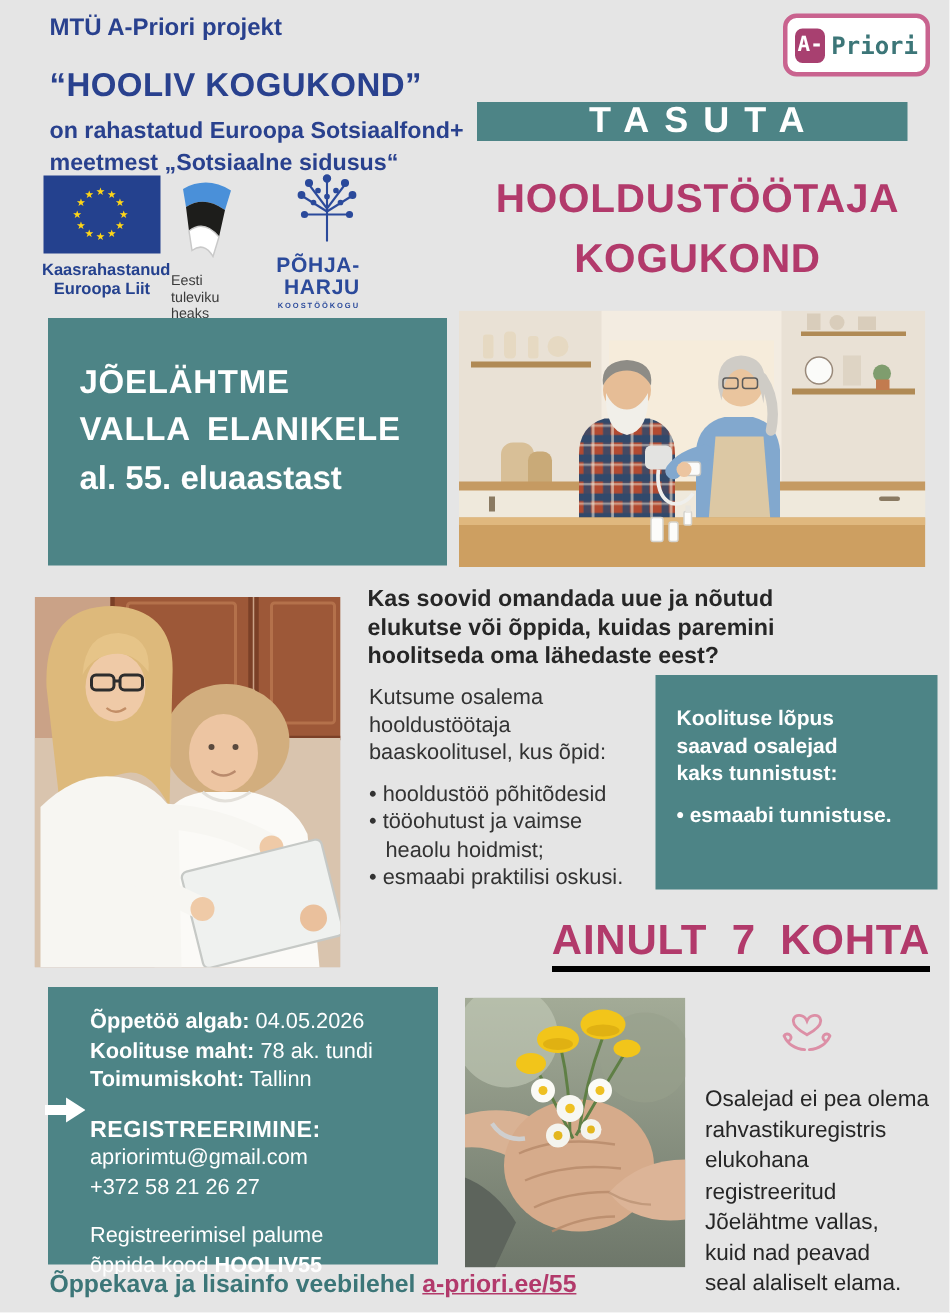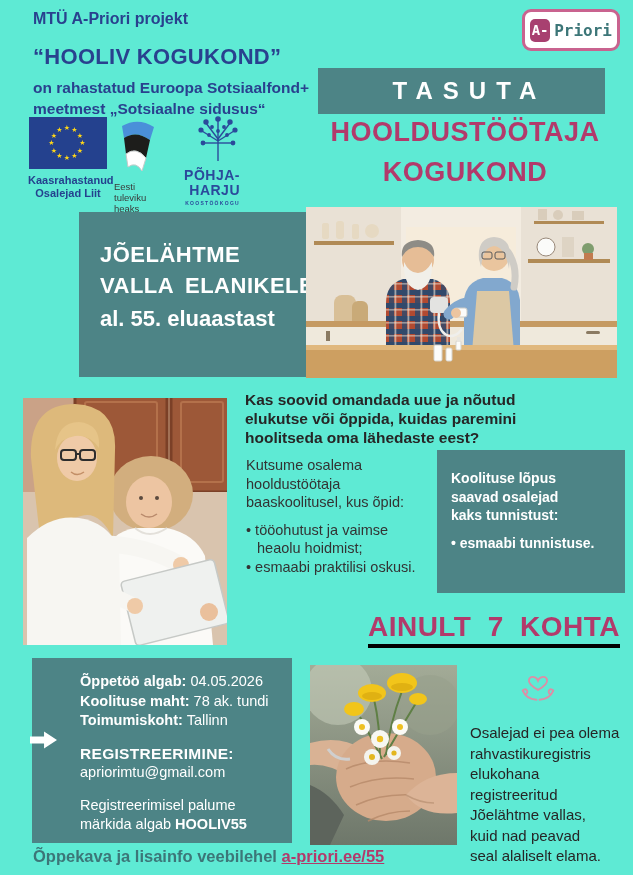--- a/index.html
+++ b/index.html
@@ -1,16 +1,16 @@
 <!DOCTYPE html>
 <html><head>
 <meta charset="utf-8">
 <style>
   html,body{margin:0;padding:0;background:#fff;}
-  .page{position:relative;width:633px;height:875px;margin:0 auto;background:#5eead4;
+  .page{position:relative;width:633px;height:875px;margin:0 auto;background:#e5e5e5;
         font-family:"Liberation Sans",sans-serif;overflow:hidden;color:#2b2b2b;}
   .abs{position:absolute;}
   .preline{white-space:pre-line;}
 
   
   .header-block{left:33px;top:10px;color:#29418e;}
   .h-proj{font-size:16px;font-weight:700;}
   .h-title{font-size:22px;font-weight:800;margin-top:16px;letter-spacing:.3px;}
   .h-fund{font-size:15.5px;font-weight:700;line-height:21px;margin-top:7px;}
 
@@ -24,29 +24,29 @@
   .eu-logo{left:28px;top:117px;width:80px;text-align:center;}
   .eu-flag{width:78px;height:52px;background:#24418e;position:relative;margin:0 auto;}
   .eu-caption{font-size:11px;font-weight:700;color:#24418e;line-height:13px;margin-top:5px;}
   .ee-logo{left:114px;top:118px;width:58px;text-align:left;}
   .ee-caption{font-size:9.5px;color:#3a3a3a;line-height:11px;margin-top:3px;}
   .ph-logo{left:174px;top:115px;width:66px;text-align:right;color:#2b4a9b;}
   .ph-name{font-size:14px;font-weight:800;line-height:15px;letter-spacing:.5px;margin-top:1px;}
   .ph-sub{font-size:5px;letter-spacing:1.3px;margin-top:2px;font-weight:700;}
 
   
-  .free-banner{left:318px;top:68px;width:287px;height:46px;background:#4d8486;color:#fff;
+  .free-banner{left:318px;top:68px;width:287px;height:26px;background:#4d8486;color:#fff;
                display:flex;align-items:center;justify-content:center;
                font-size:24px;font-weight:700;letter-spacing:10px;padding-left:16px;box-sizing:border-box;}
   .hero-title{left:316px;top:112px;width:298px;text-align:center;color:#b23a6b;
               font-size:27px;font-weight:800;line-height:40px;letter-spacing:.5px;}
 
   
   .audience-box{left:32px;top:212px;width:266px;height:165px;background:#4d8486;color:#fff;
-                box-sizing:border-box;padding:27px 0 0 21px;margin-left:47px;}
+                box-sizing:border-box;padding:27px 0 0 21px;}
   .aud-l12{font-size:22px;font-weight:800;line-height:31px;letter-spacing:.5px;}
   .aud-l2{word-spacing:5px;}
   .aud-l3{font-size:22px;font-weight:700;line-height:36px;}
   .badge-55{left:163px;top:339px;width:82px;height:82px;background:#b2406f;z-index:5;
             display:flex;align-items:center;justify-content:center;color:#fff;
             font-size:25px;font-weight:800;
             clip-path:polygon(100% 50%,84.8% 59.3%,93.3% 75%,75.5% 75.5%,75% 93.3%,59.3% 84.8%,50% 100%,40.7% 84.8%,25% 93.3%,24.5% 75.5%,6.7% 75%,15.2% 59.3%,0% 50%,15.2% 40.7%,6.7% 25%,24.5% 24.5%,25% 6.7%,40.7% 15.2%,50% 0%,59.3% 15.2%,75% 6.7%,75.5% 24.5%,93.3% 25%,84.8% 40.7%);}
 
   .photo{overflow:hidden;}
   .photo svg{display:block;}
@@ -63,21 +63,21 @@
 
   .cert-box{left:437px;top:450px;width:188px;height:143px;background:#4d8486;color:#fff;
             box-sizing:border-box;padding:19px 0 0 14px;font-size:14px;font-weight:700;line-height:18.5px;}
   .cert-box .flyer-list{width:160px;}
 
   .spots{left:358px;top:611px;width:272px;text-align:center;}
   .spots span{display:inline-block;color:#b23a6b;font-size:28px;font-weight:800;letter-spacing:.5px;
               word-spacing:8px;border-bottom:4px solid #000000;padding-bottom:1px;}
 
   .reg-box{left:32px;top:658px;width:260px;height:185px;background:#4d8486;color:#fff;
-           box-sizing:border-box;padding:14px 0 0 48px;font-size:14.5px;line-height:19.5px;}
+           box-sizing:border-box;padding:14px 0 0 28px;font-size:14.5px;line-height:19.5px;}
   .reg-heading{font-size:15.5px;font-weight:800;letter-spacing:.3px;margin-top:13px;}
   .reg-note{margin-top:13px;}
   .arrow-right{position:absolute;left:-2px;top:72px;width:27px;height:20px;background:#fff;
                clip-path:polygon(0 33%,52% 33%,52% 8%,100% 50%,52% 92%,52% 67%,0 67%);}
 
   .heart-hands{left:517px;top:667px;width:42px;height:42px;}
   .residency{left:470px;top:723px;width:165px;font-size:15px;line-height:20.5px;color:#262626;}
 
   .footer{left:33px;top:847px;font-size:16.5px;font-weight:700;color:#3c7678;}
   .footer a{color:#b23a6b;text-decoration:underline;}
@@ -114,21 +114,21 @@
           <text x="22.5" y="28">★</text>
           <text x="25" y="20.5">★</text>
           <text x="30.5" y="15">★</text>
           <text x="38" y="13">★</text>
           <text x="45.5" y="15">★</text>
           <text x="51" y="20.5">★</text>
         </g>
       </svg>
     </div>
     <div class="eu-caption preline">Kaasrahastanud
-Osalejad Liit</div>
+Euroopa Liit</div>
   </div>
 
   <div class="abs ee-logo">
     <svg width="46" height="56" viewBox="0 0 46 56">
       <path d="M8 8 Q24 -1 40 9 L36 22 Q22 12 10 20 Z" fill="#4a90d9"></path>
       <path d="M10 20 Q22 12 36 22 L32 40 Q22 28 12 36 Z" fill="#1d1d1b"></path>
       <path d="M12 36 Q22 28 32 40 L28 53 Q22 43 14 49 Z" fill="#ffffff" stroke="#c9c9c9" stroke-width="1"></path>
     </svg>
     <div class="ee-caption preline">Eesti
 tuleviku heaks</div>
@@ -285,20 +285,21 @@
       <circle cx="112" cy="208" r="8" fill="#efcaa7"></circle>
       <circle cx="186" cy="214" r="9" fill="#eac09c"></circle>
     </svg>
   </div>
 
   <div class="abs invite">
     <div class="preline">Kutsume osalema
 hooldustöötaja
 baaskoolitusel, kus õpid:</div>
     <ul class="flyer-list">
+      <li>hooldustöö põhitõdesid</li>
       <li>tööohutust ja vaimse heaolu hoidmist;</li>
       <li>esmaabi praktilisi oskusi.</li>
     </ul>
   </div>
 
   <div class="abs cert-box">
     <div class="preline">Koolituse lõpus
 saavad osalejad
 kaks tunnistust:</div>
     <ul class="flyer-list">
@@ -319,23 +320,24 @@
     <div>
       <b>Koolituse maht:</b>
       <span>78 ak. tundi</span>
     </div>
     <div>
       <b>Toimumiskoht:</b>
       <span>Tallinn</span>
     </div>
     <div class="reg-heading">REGISTREERIMINE:</div>
     <div>apriorimtu@gmail.com</div>
+    <div>+372 58 21 26 27</div>
     <div class="reg-note">
       <span class="preline">Registreerimisel palume
-märkida algab </span><b>HOOLIV55</b>
+õppida kood </span><b>HOOLIV55</b>
     </div>
   </div>
 
   <div class="abs photo photo3">
     <svg width="147" height="180" viewBox="0 0 147 180">
       <defs>
         <linearGradient id="p3bg" x1="0" y1="0" x2="0" y2="1">
           <stop offset="0" stop-color="#a3ab97"></stop>
             <stop offset="1" stop-color="#6e776a"></stop>
         </linearGradient>

